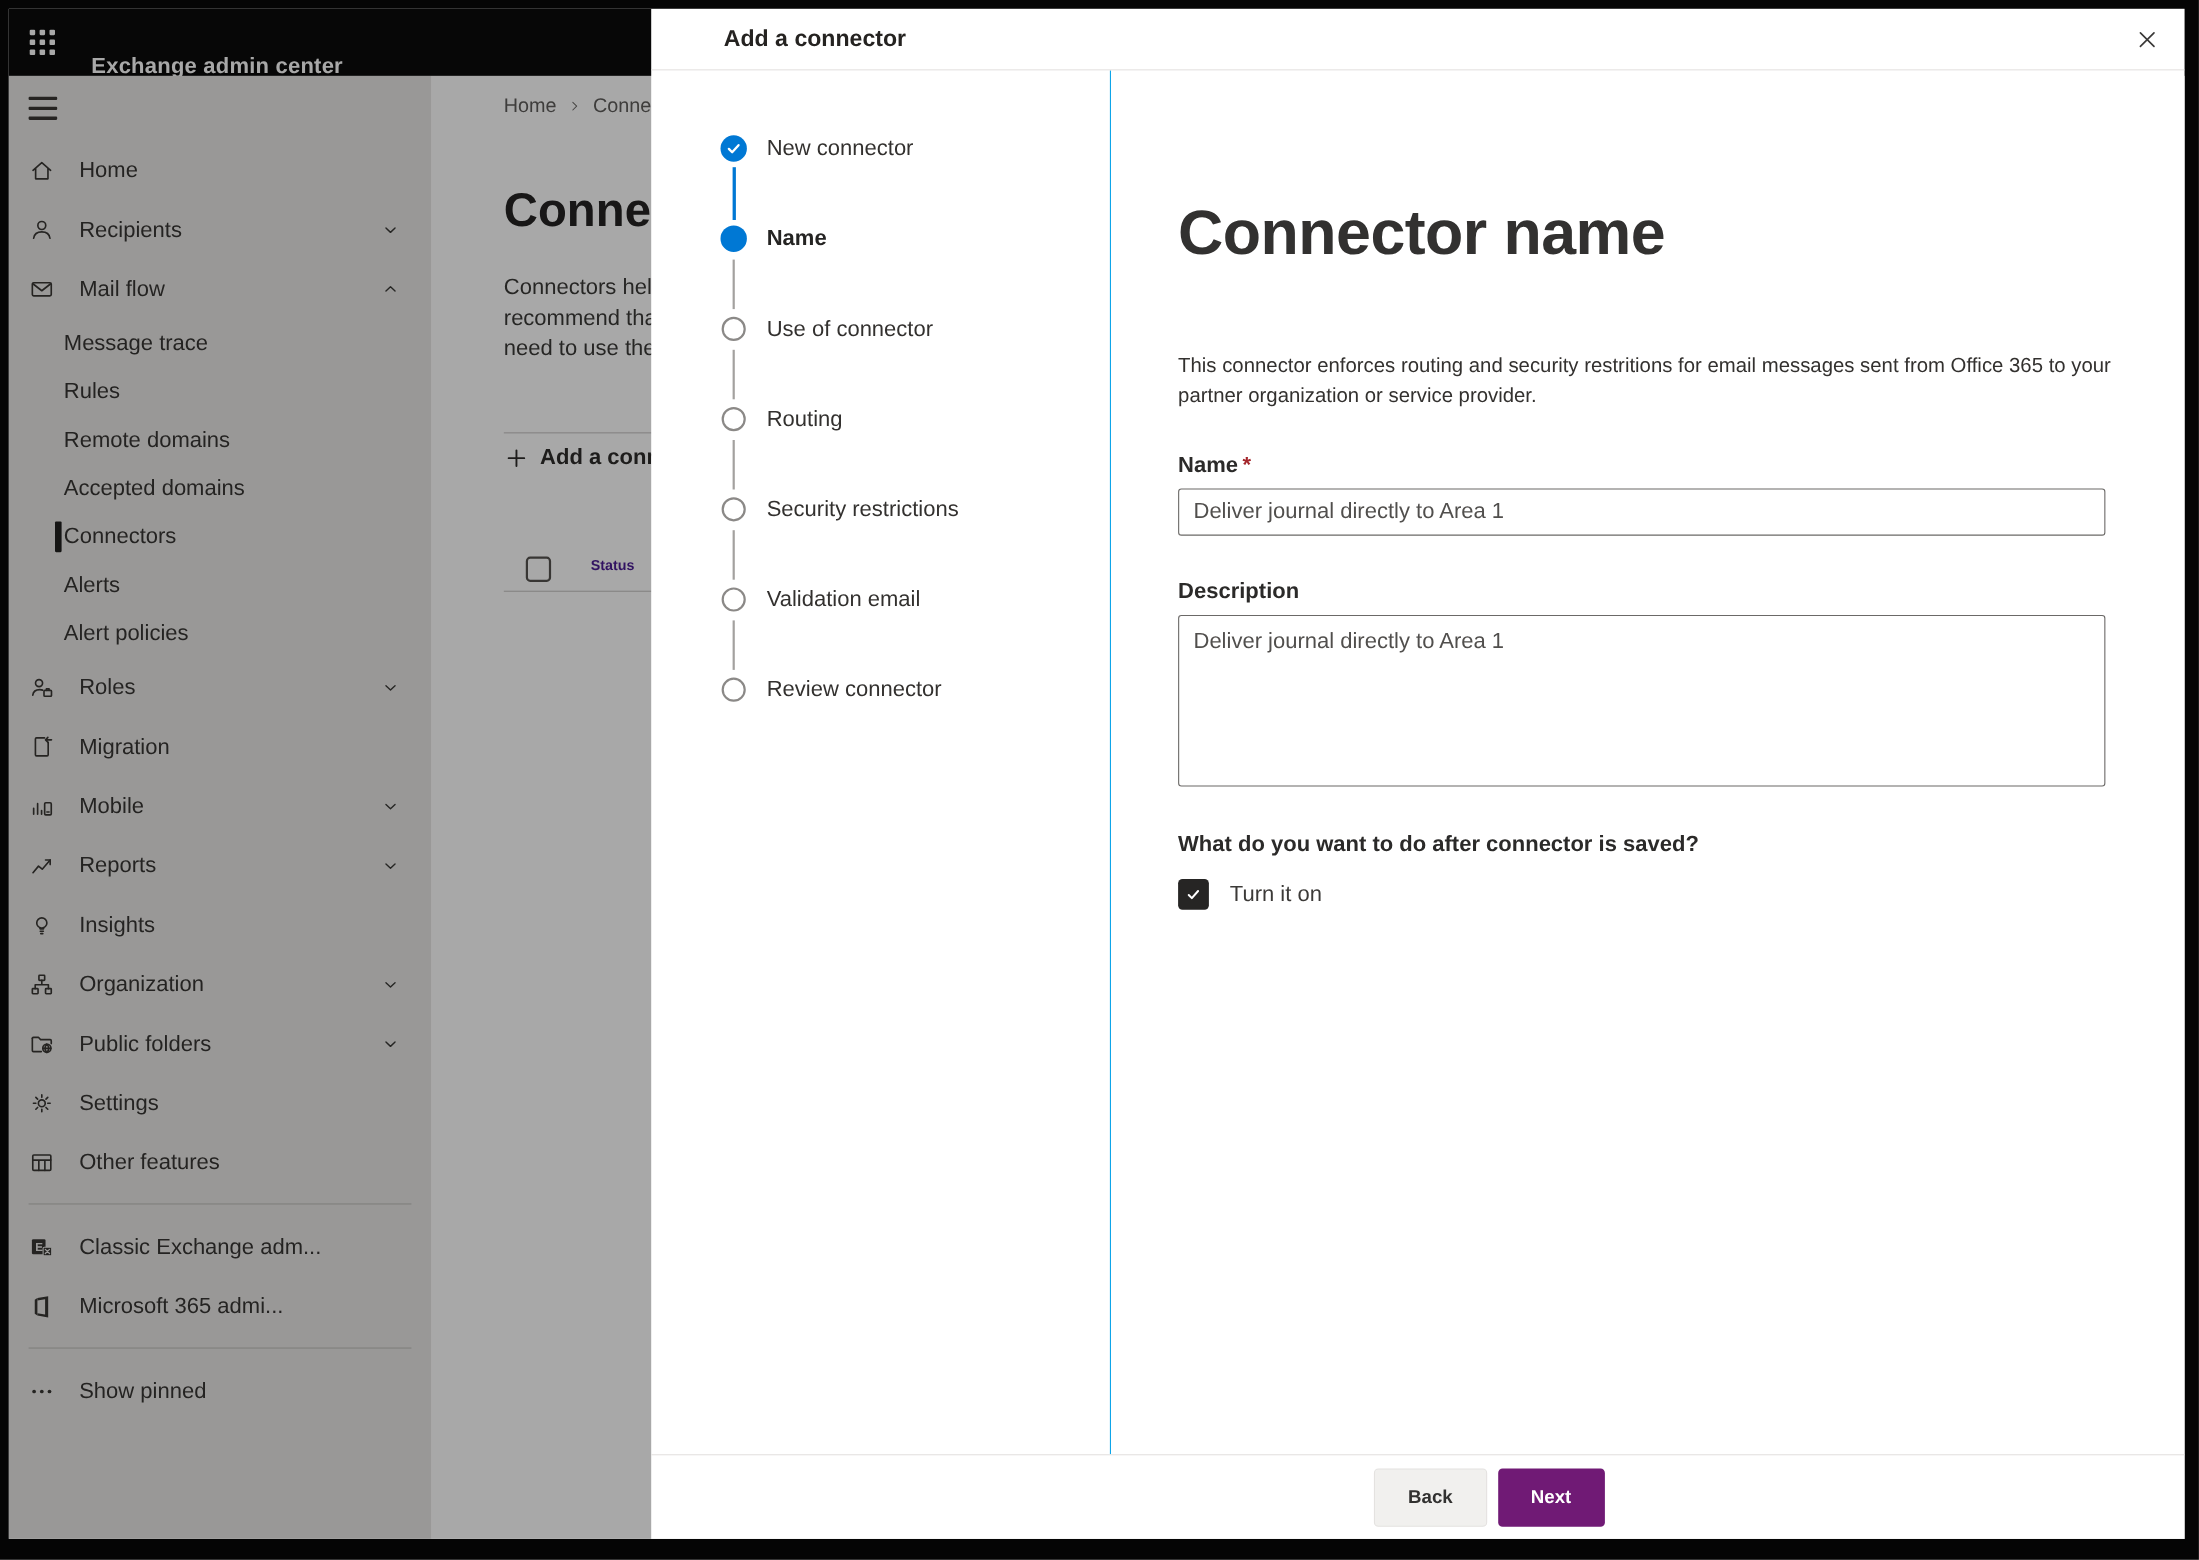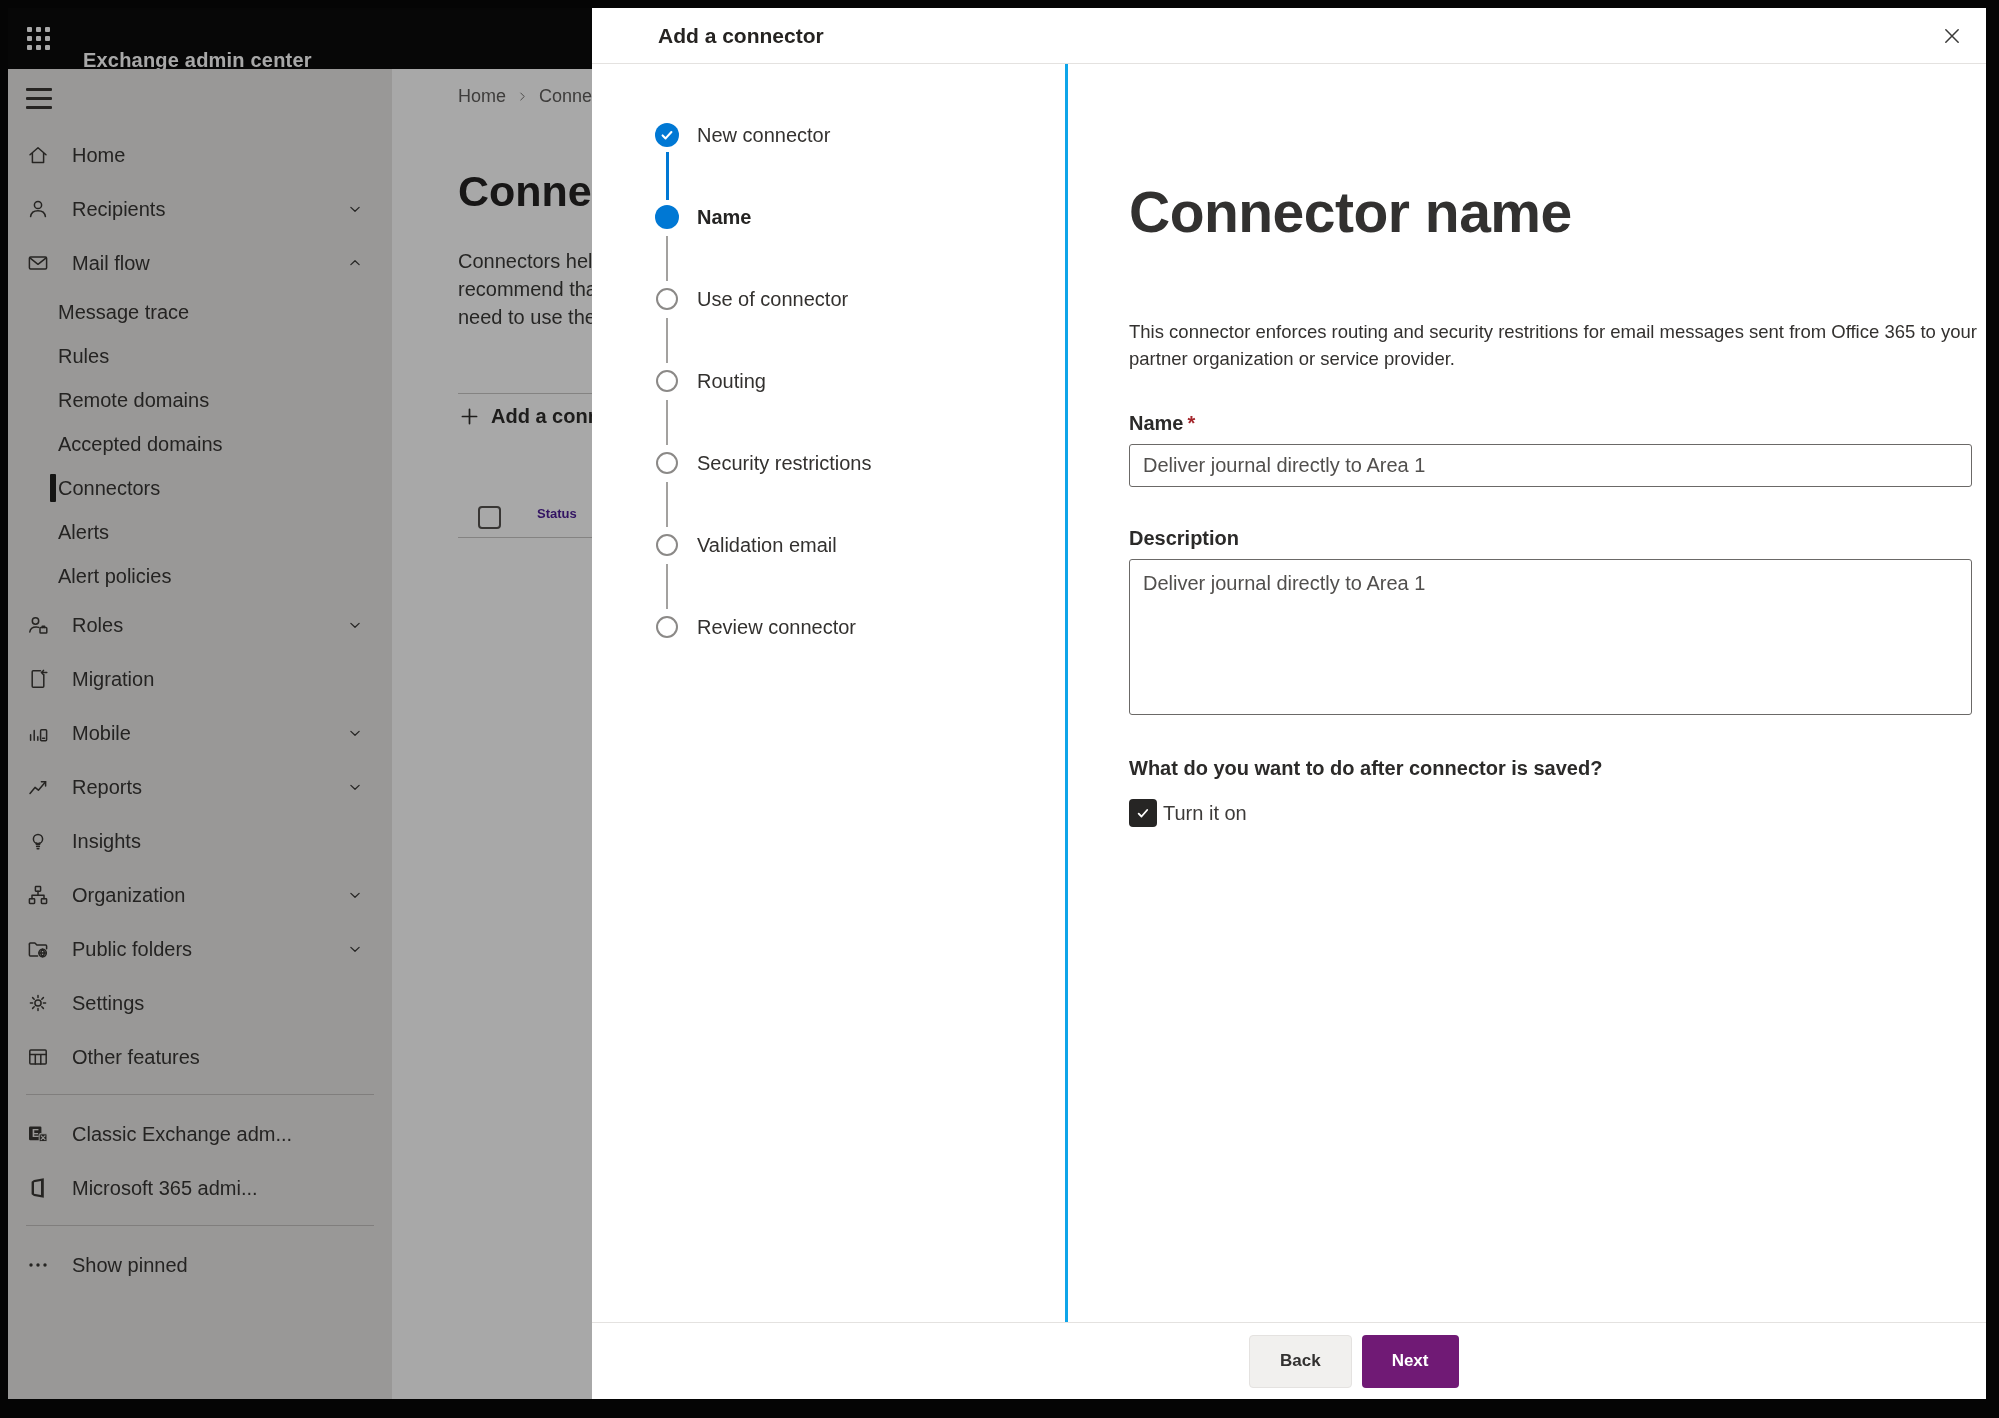--- a/index.html
+++ b/index.html
@@ -45,21 +45,21 @@
   .overlay { position:absolute; inset:0; background:rgba(0,0,0,.34); z-index:50; }
 
   
   .panel { position:absolute; left:584px; top:0; width:1394px; height:1391px; background:#fff; z-index:100; display:flex; flex-direction:column; }
   .panel-header { height:56px; flex:none; border-bottom:1px solid #e4e2e0; display:flex; align-items:center; padding-left:66px; position:relative; }
   .panel-title { font-size:21px; font-weight:700; color:#252321; }
   .close-btn { position:absolute; right:14px; top:8px; width:40px; height:40px; display:flex; align-items:center; justify-content:center; cursor:pointer; background:none; border:none; }
   .panel-body { flex:1; display:flex; min-height:0; }
 
   
-  .wizard { width:476px; flex:none; border-right:3px solid #0ea5e9; padding:59px 0 0 63px; }
+  .wizard { width:418px; flex:none; border-right:1px solid #0ea5e9; padding:59px 0 0 63px; }
   .step { position:relative; height:82px; }
   .step-dot { position:absolute; left:0; top:0; width:24px; height:24px; border-radius:50%; }
   .step.completed .step-dot, .step.current .step-dot { background:#0078d4; display:flex; align-items:center; justify-content:center; }
   .step.upcoming .step-dot { width:22px; height:22px; border:2px solid #8b8987; background:#fff; margin:1px; }
   .step-label { position:absolute; left:42px; top:0; height:24px; line-height:24px; font-size:20px; color:#33312f; white-space:nowrap; }
   .step.current .step-label { font-weight:700; color:#252423; }
   .step-line { position:absolute; left:11px; top:31px; width:2px; height:45px; background:#a3a19f; }
   .step.completed .step-line { left:10.5px; width:3px; top:29px; height:48px; background:#0078d4; }
   .step:last-child .step-line { display:none; }
 
@@ -67,21 +67,21 @@
   .content { flex:1; padding:116px 0 0 61px; overflow:hidden; }
   .content h1 { font-size:57px; line-height:64px; font-weight:700; color:#323130; letter-spacing:-.5px; }
   .lead { margin-top:74px; max-width:892px; font-size:18.5px; line-height:27px; color:#33312f; }
   .field-label { margin-top:40px; font-size:20px; font-weight:700; color:#2b2a29; }
   .req { color:#a4262c; font-weight:700; margin-left:4px; }
   .txt-input { margin-top:9px; width:843px; height:43px; border:1.6px solid #6b6967; border-radius:3px; padding:0 13px; font-size:20px; color:#514f4d; font-family:inherit; background:#fff; display:block; }
   .txt-area { margin-top:9px; width:843px; height:156px; border:1.6px solid #6b6967; border-radius:3px; padding:10px 13px; font-size:20px; color:#514f4d; font-family:inherit; background:#fff; display:block; resize:none; line-height:26px; }
   .question { margin-top:42px; font-size:20px; font-weight:700; color:#2b2a29; }
   .check-row { margin-top:19px; display:flex; align-items:center; cursor:pointer; }
   .checkbox { width:28px; height:28px; background:#262524; border-radius:4px; display:flex; align-items:center; justify-content:center; flex:none; }
-  .check-label { margin-left:6px; font-size:20px; color:#3c3a38; }
+  .check-label { margin-left:19px; font-size:20px; color:#3c3a38; }
 
   
   .panel-footer { height:77px; flex:none; border-top:1px solid #e4e2e0; display:flex; align-items:center; padding-left:657px; gap:10px; }
   .btn { height:53px; border:none; border-radius:4px; font-size:17px; font-weight:600; font-family:inherit; cursor:pointer; padding:0 30px; }
   .btn-back { background:#f1f0ee; color:#323130; border:1px solid #e4e2e0; }
   .btn-next { background:#701a75; color:#fff; }
 </style>
 </head>
 <body>
 

